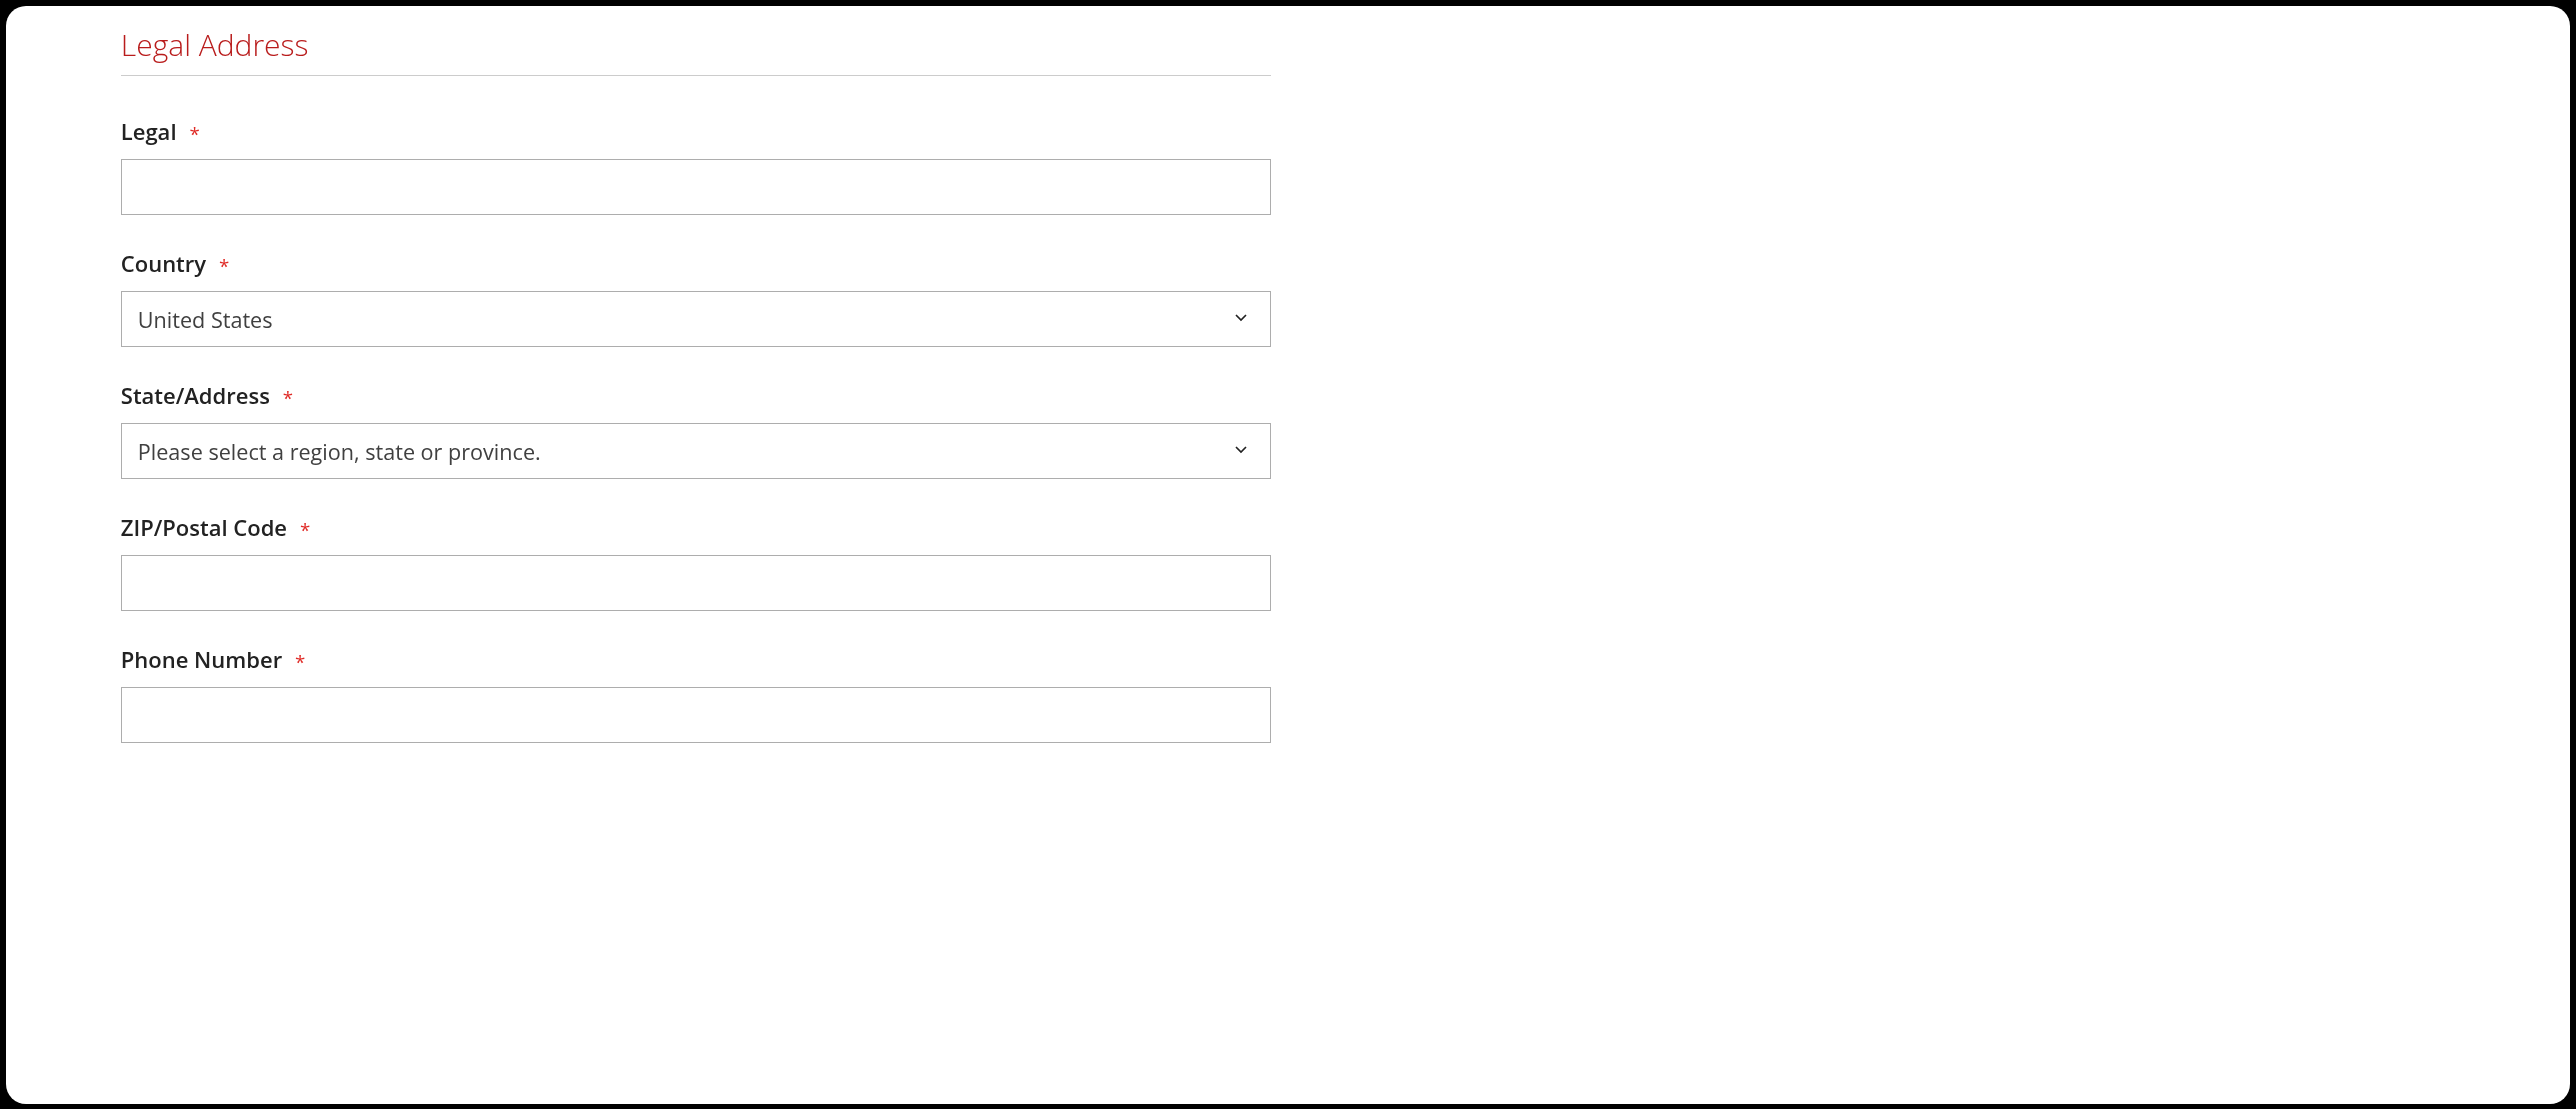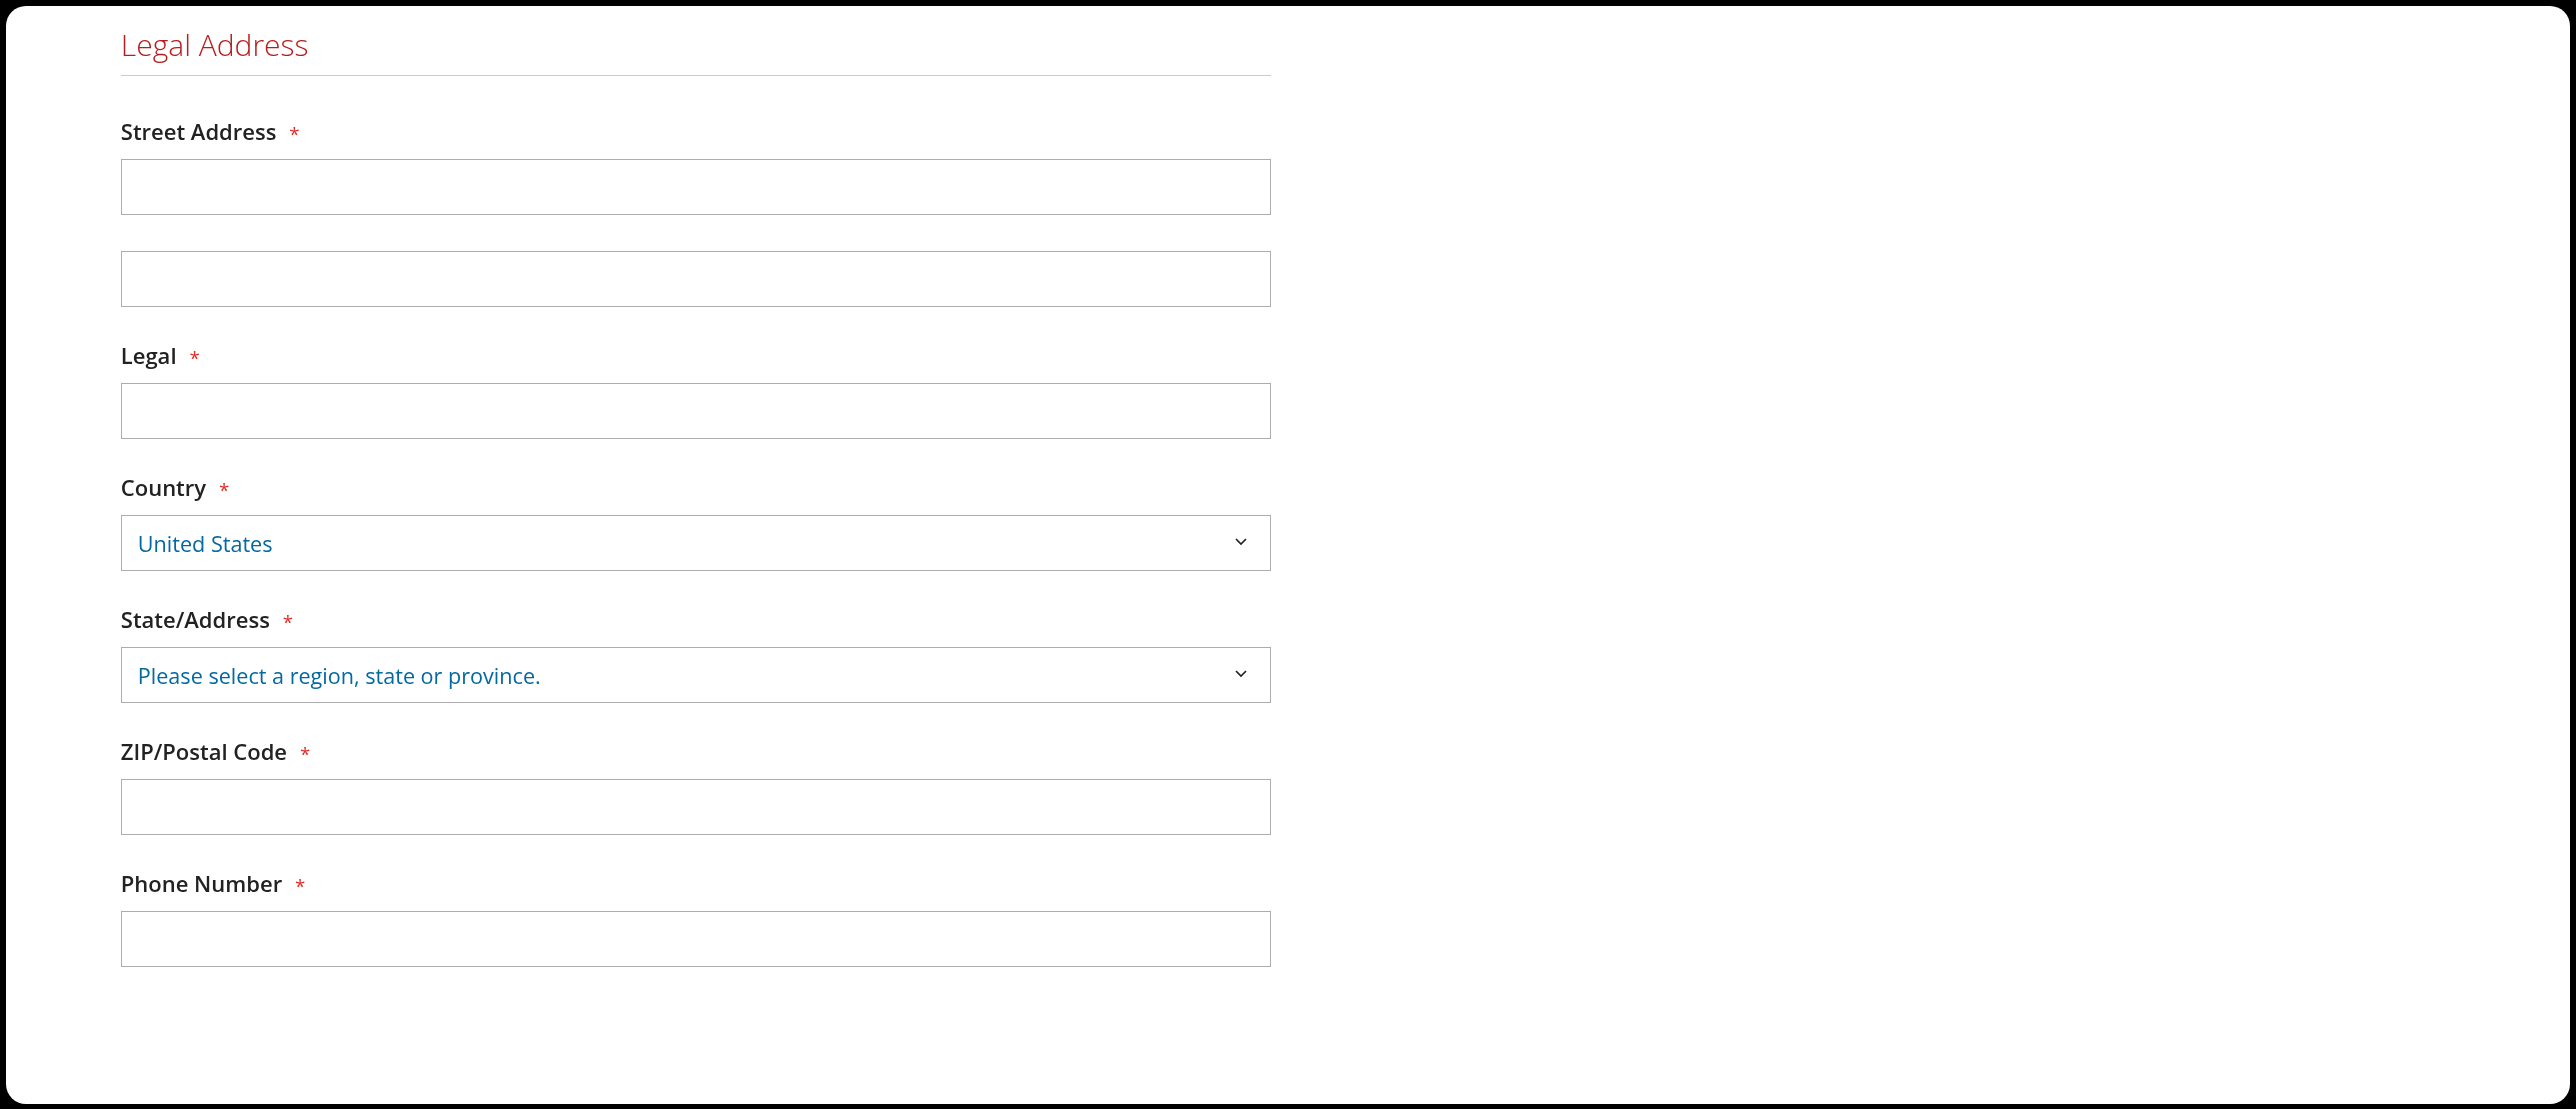--- a/index.html
+++ b/index.html
@@ -69,21 +69,21 @@
       position: relative;
       width: 100%;
     }
     .select-input {
       width: 100%;
       height: 56px;
       border: 0.7px solid #adadad;
       font-size: 21.6px;
       padding: 0 16px;
       background: #fff;
-      color: #0369a1;
+      color: #404040;
       font-family: inherit;
       appearance: none;
       -webkit-appearance: none;
       -moz-appearance: none;
       cursor: pointer;
     }
     .select-chevron {
       position: absolute;
       right: 20px;
       top: 50%;
@@ -98,28 +98,20 @@
       fill: none;
     }
   </style>
 </head>
 <body>
 
 <div class="frame">
 
   <h2 class="section-title">Legal Address</h2>
 
-  <div class="field">
-    <label class="field-label">
-      <span>Street Address</span>
-      <span class="required-asterisk">*</span>
-    </label>
-    <input type="text" class="text-input" value="" style="">
-    <input type="text" class="text-input street-second" value="" style="">
-  </div>
 
   <div class="field">
     <label class="field-label">
       <span>Legal</span>
       <span class="required-asterisk">*</span>
     </label>
     <input type="text" class="text-input" value="" style="">
   </div>
 
   <div class="field">

